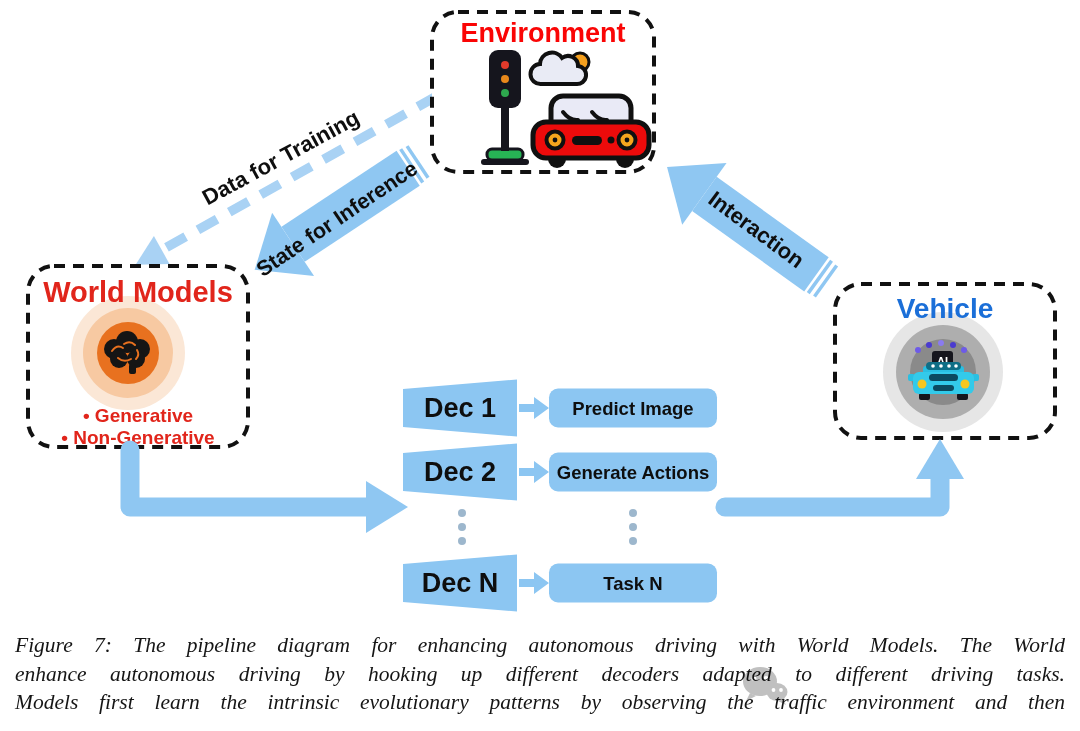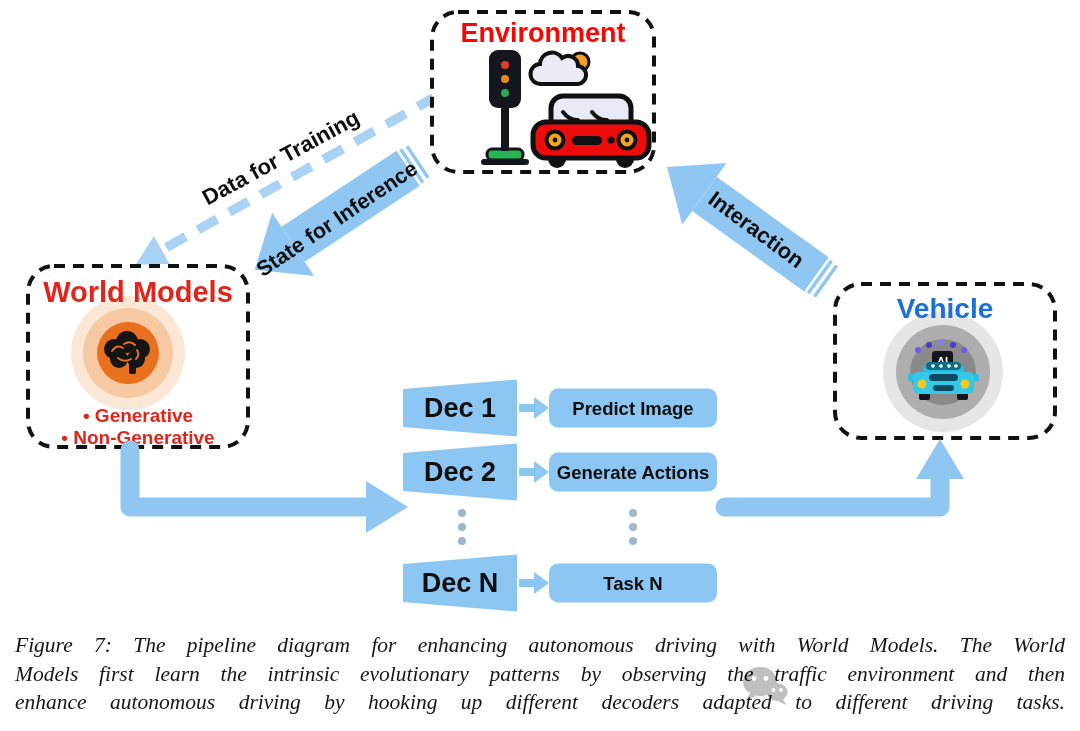--- a/index.html
+++ b/index.html
@@ -184,22 +184,22 @@
     <polygon points="519,579 534,579 534,572 549,583 534,594 534,587 519,587" fill="#8cc6f2"></polygon>
     <rect x="549" y="563.5" width="168" height="39" rx="9" fill="#8cc6f2"></rect>
     <text class="dlabel" x="633" y="589.5" text-anchor="middle" font-size="18.5" fill="#0e0e0e">Task N</text>
   </g>
 
 </svg>
 </div>
 
 <div class="caption">
   <div class="caption-line">Figure 7: The pipeline diagram for enhancing autonomous driving with World Models. The World</div>
+  <div class="caption-line">enhance autonomous driving by hooking up different decoders adapted to different driving tasks.</div>
   <div class="caption-line">Models first learn the intrinsic evolutionary patterns by observing the traffic environment and then</div>
-  <div class="caption-line">enhance autonomous driving by hooking up different decoders adapted to different driving tasks.</div>
 </div>
 
 <div class="watermark">
   <svg width="47" height="40" viewBox="0 0 47 40">
     <ellipse cx="19" cy="16.5" rx="17" ry="14.5" fill="#8c8c8c"></ellipse>
     <path d="M 9 28 L 5 36 L 15 31 Z" fill="#8c8c8c"></path>
     <circle cx="13" cy="13.5" r="2.4" fill="#ffffff"></circle>
     <circle cx="25" cy="13.5" r="2.4" fill="#ffffff"></circle>
     <ellipse cx="36" cy="27" rx="10.5" ry="9" fill="#8c8c8c"></ellipse>
     <path d="M 42 34 L 45 40 L 37 36 Z" fill="#8c8c8c"></path>

